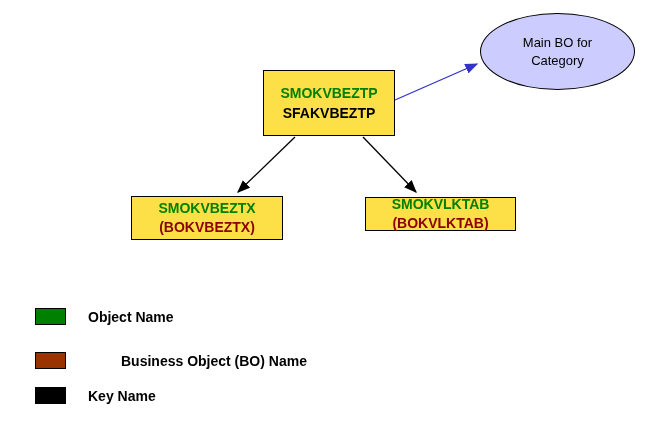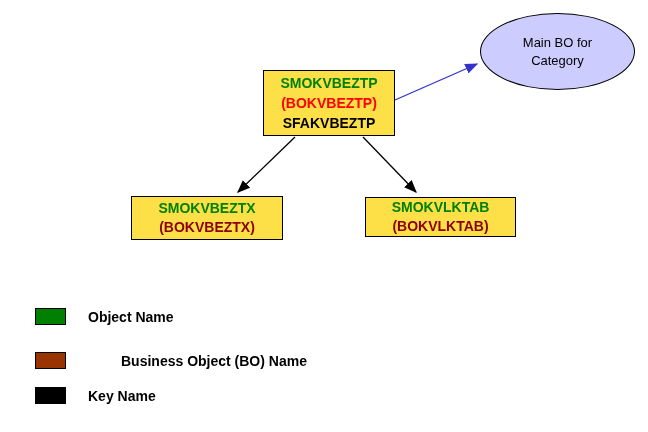--- a/index.html
+++ b/index.html
@@ -8,21 +8,21 @@
   #canvas {
     position:relative; width:648px; height:432px; background:#ffffff; overflow:hidden;
   }
   .node-box {
     position:absolute; background:#fde047; border:1px solid #000;
     display:flex; flex-direction:column; align-items:center; justify-content:center;
     text-align:center; font-weight:bold; font-size:14px;
   }
   #parent-box { left:263px; top:70px; width:132px; height:66px; line-height:20px; }
   #child-box-left { left:131px; top:196px; width:152px; height:44px; line-height:19px; }
-  #child-box-right { left:365px; top:197px; width:151px; height:40px; line-height:19px; }
+  #child-box-right { left:365px; top:197px; width:151px; height:34px; line-height:19px; }
   #main-bo-ellipse {
     position:absolute; left:480px; top:13px; width:155px; height:77px;
     border:1px solid #000; border-radius:50%;
     display:flex; flex-direction:column; align-items:center; justify-content:center;
     text-align:center; font-weight:normal; font-size:13px; line-height:18px; color:#000;
   }
   #arrow-layer { position:absolute; left:0; top:0; width:648px; height:432px; }
   .legend-row {
     position:absolute; left:35px; display:flex; align-items:center;
   }
@@ -51,21 +51,20 @@
     <line x1="395" y1="100" x2="477" y2="64" stroke="#3333cc" stroke-width="1.3" marker-end="url(#mBlue)"></line>
   </svg>
 
   <div id="main-bo-ellipse" style="background-color: rgb(204, 204, 255);">
     <div>Main BO for</div>
     <div>Category</div>
   </div>
 
   <div id="parent-box" class="node-box">
     <div style="color: rgb(0, 128, 0);">SMOKVBEZTP</div>
-    <div style="color: rgb(255, 0, 0);">(BOKVBEZTP)</div>
     <div style="color: rgb(0, 0, 0);">SFAKVBEZTP</div>
   </div>
 
   <div id="child-box-left" class="node-box">
     <div style="color: rgb(0, 128, 0);">SMOKVBEZTX</div>
     <div style="color: rgb(139, 0, 0);">(BOKVBEZTX)</div>
   </div>
 
   <div id="child-box-right" class="node-box">
     <div style="color: rgb(0, 128, 0);">SMOKVLKTAB</div>

